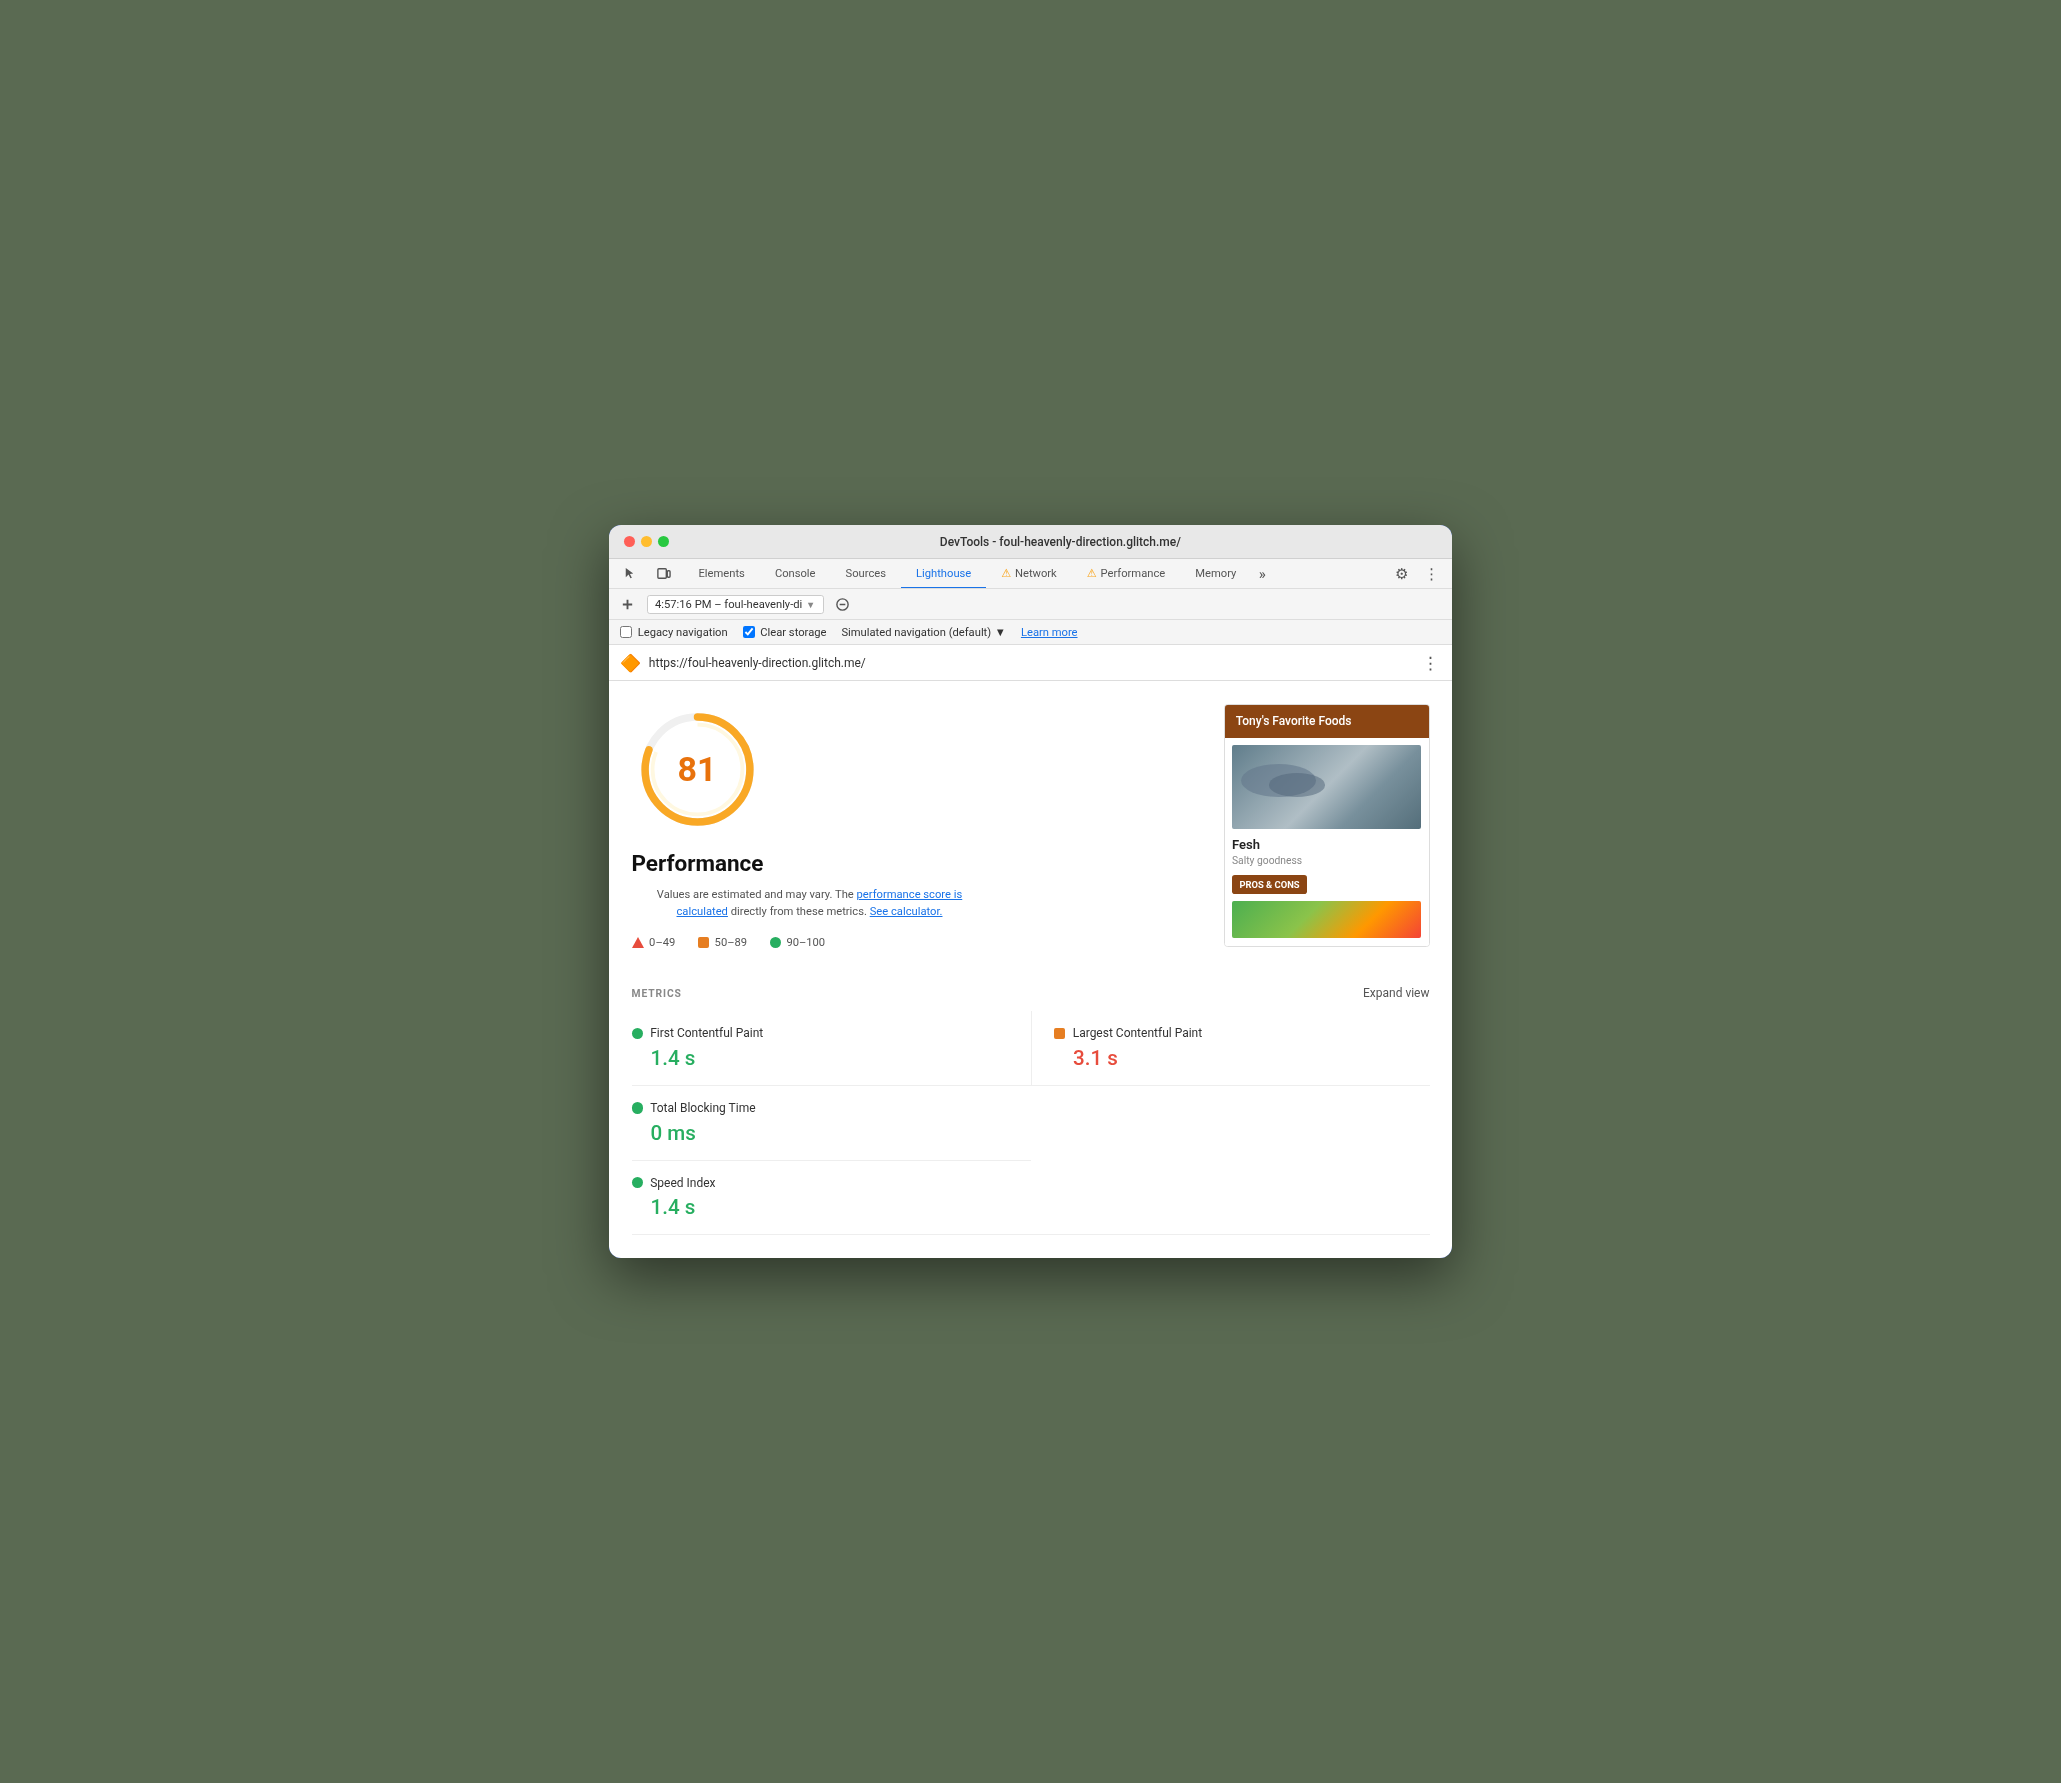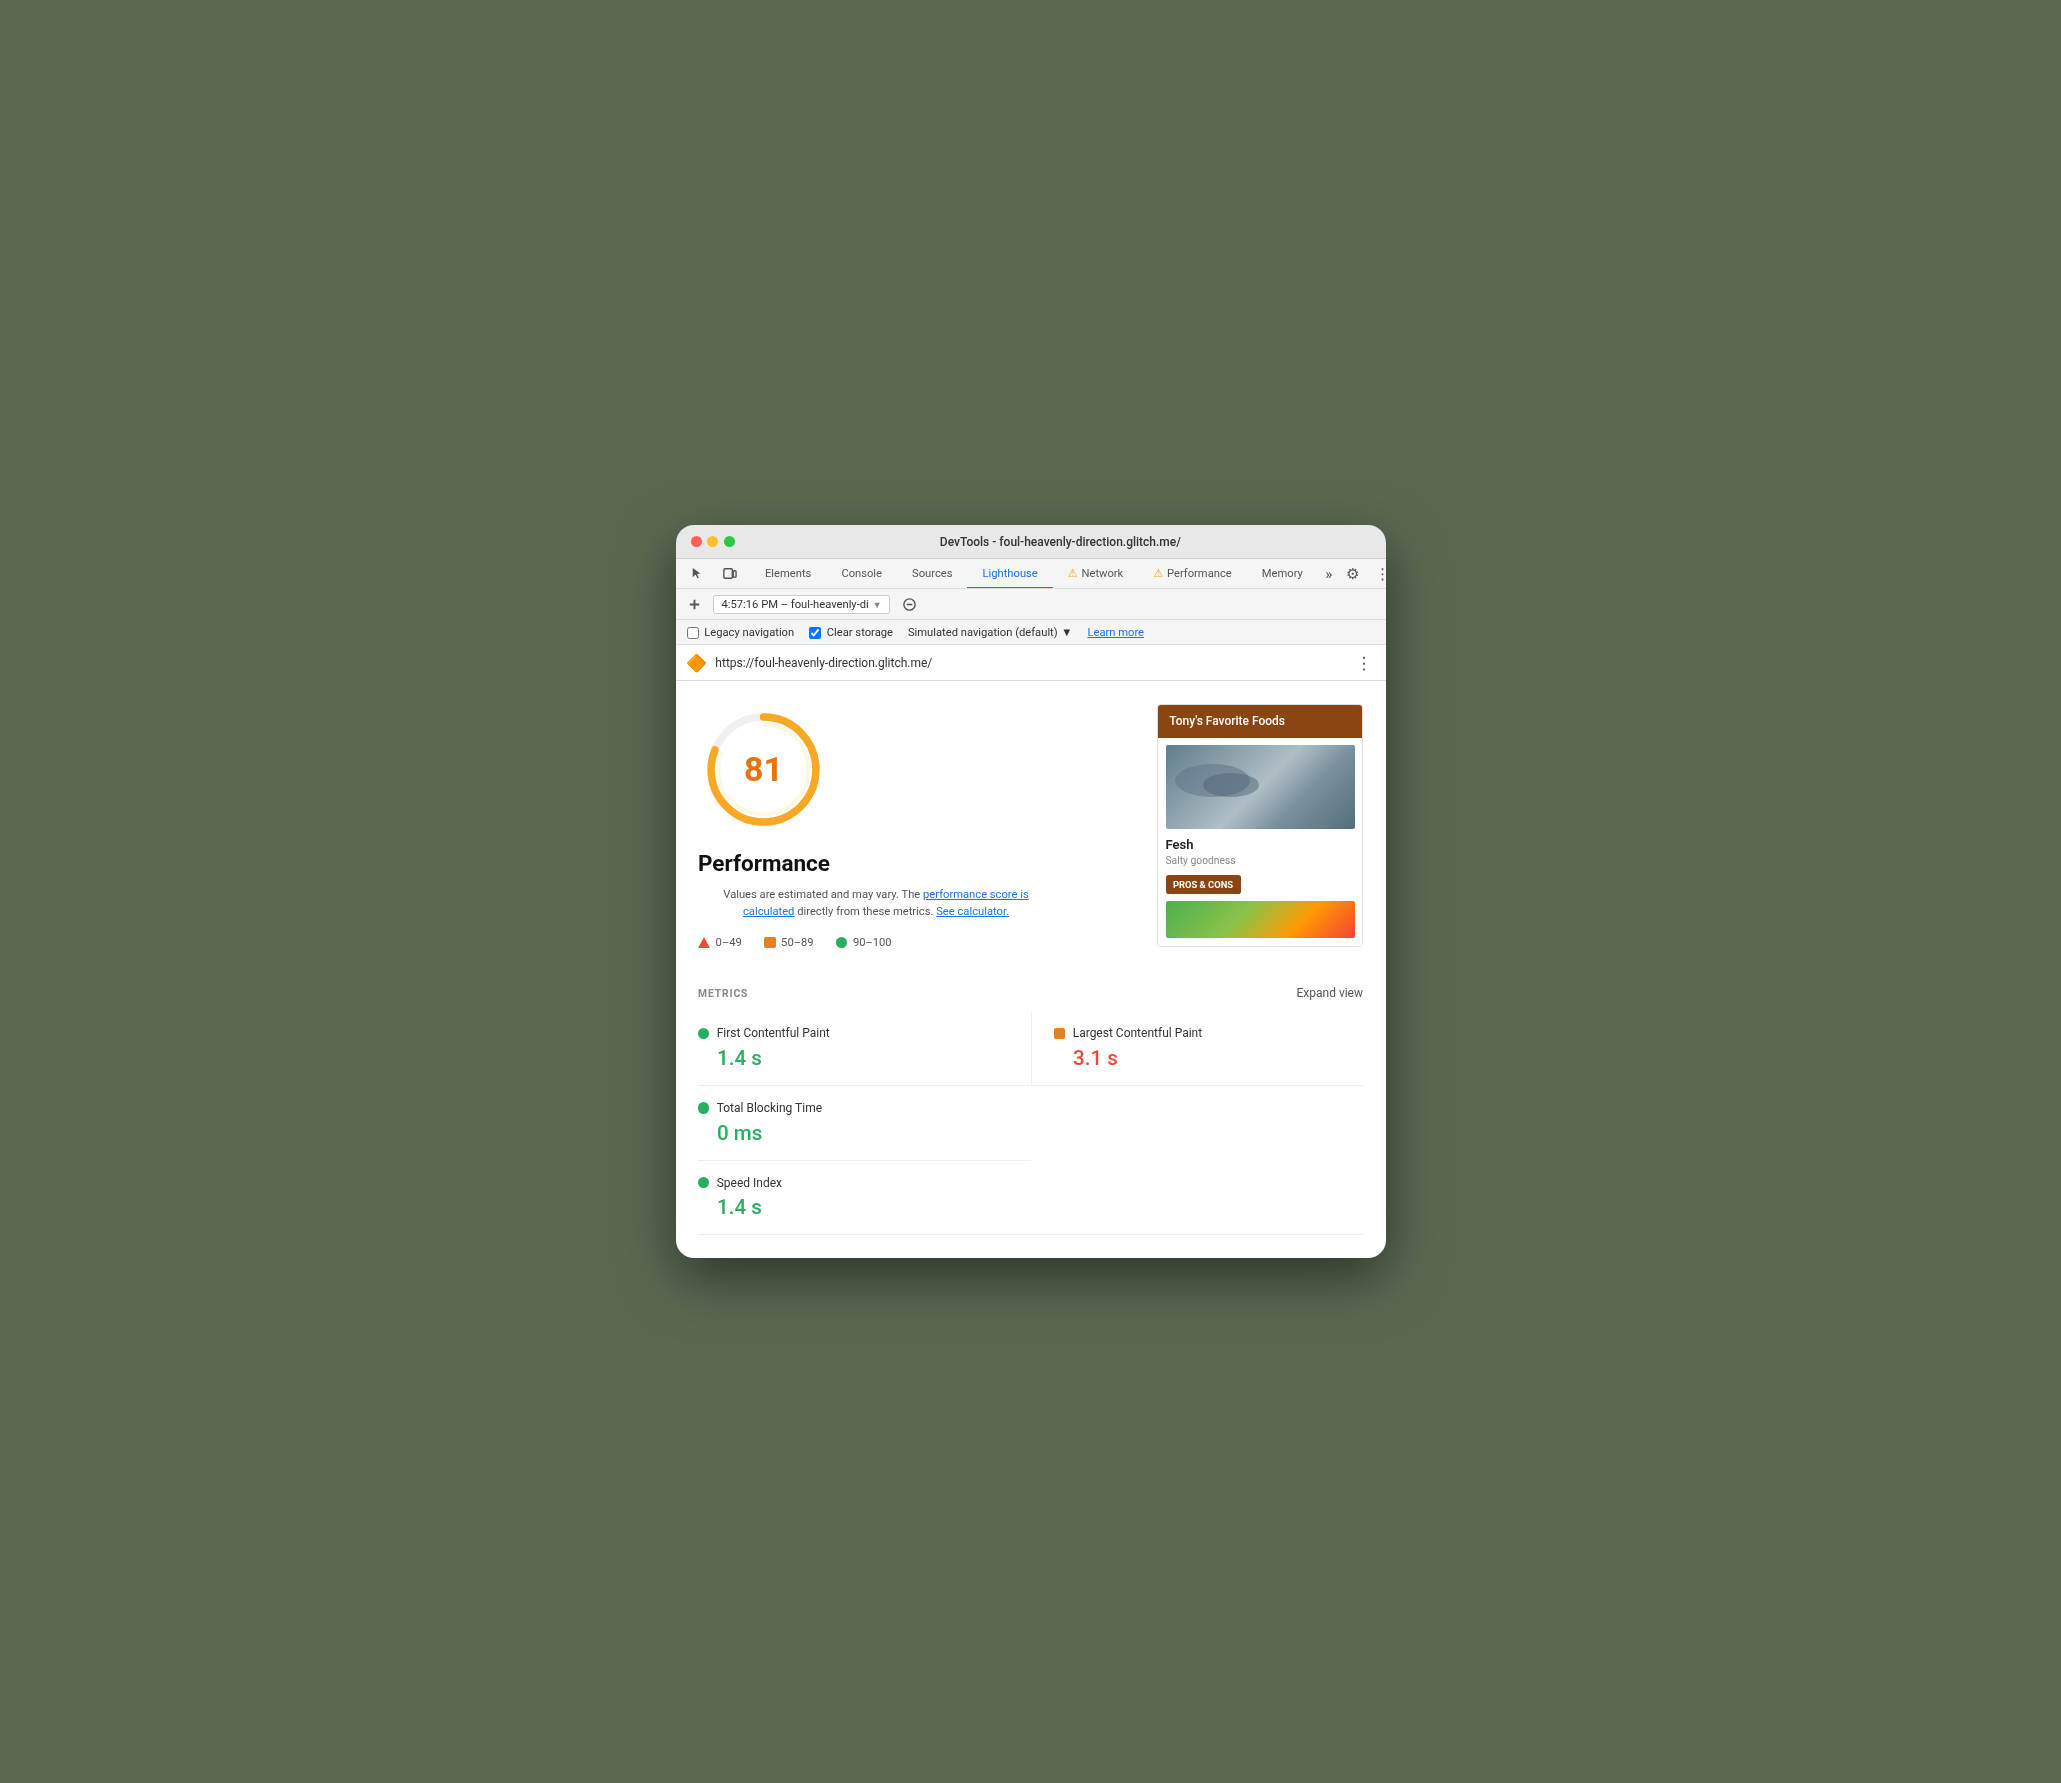--- a/index.html
+++ b/index.html
@@ -6,22 +6,22 @@
     body {
       background: #5a6a52;
       display: flex;
       justify-content: center;
       align-items: center;
       min-height: 100vh;
       font-family: -apple-system, BlinkMacSystemFont, 'Segoe UI', Roboto, sans-serif;
     }
     .window {
       background: #1d4ed8;
-      border-radius: 18px;
-      width: 710px;
+      border-radius: 12px;
+      width: 843px;
       box-shadow: 0 19px 56px rgba(0,0,0,0.5);
       overflow: hidden;
     }
     
     .title-bar {
       background: #e8e8e8;
       padding: 9.4px 15px;
       display: flex;
       align-items: center;
       border-bottom: 0.9px solid #d0d0d0;
@@ -143,21 +143,21 @@
       display: flex;
       align-items: center;
       padding: 5.6px 11.2px;
       border-bottom: 0.9px solid #ddd;
       gap: 15px;
       font-size: 11.2px;
       color: #333;
     }
     .checkbox-item {
       display: flex;
-      align-items: flex-end;
+      align-items: center;
       gap: 5.6px;
     }
     .checkbox-item input[type=checkbox] {
       width: 12px;
       height: 12px;
     }
     .throttle-select {
       display: flex;
       align-items: center;
       gap: 3.7px;

